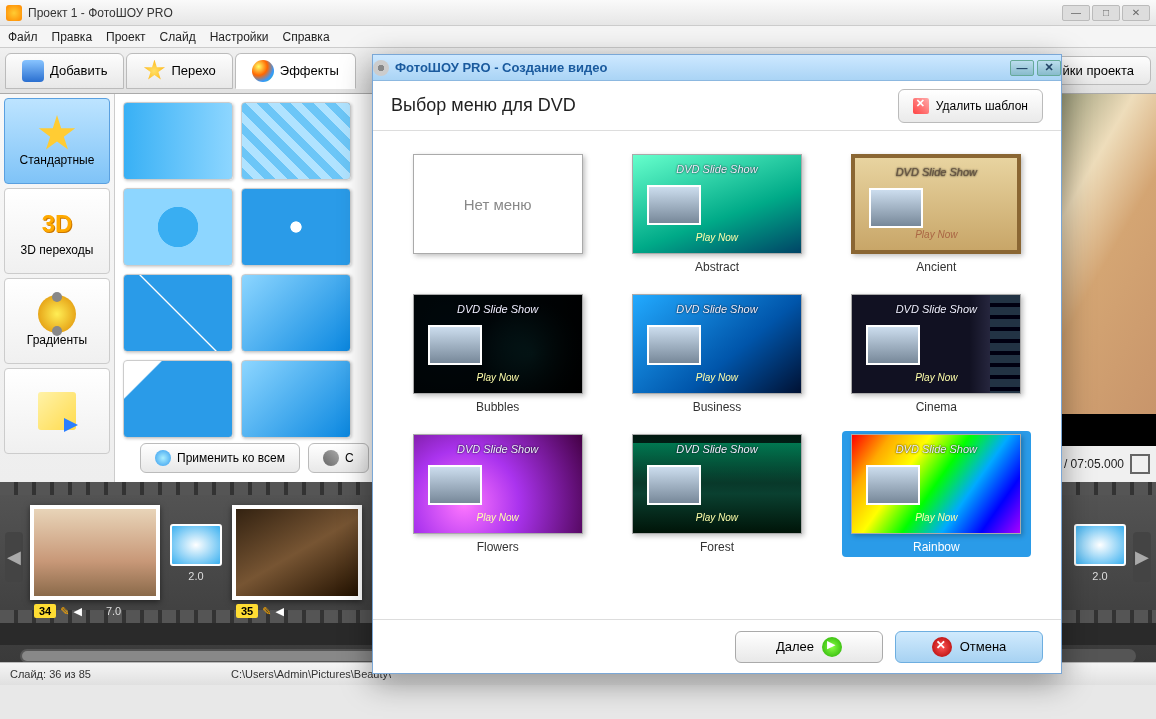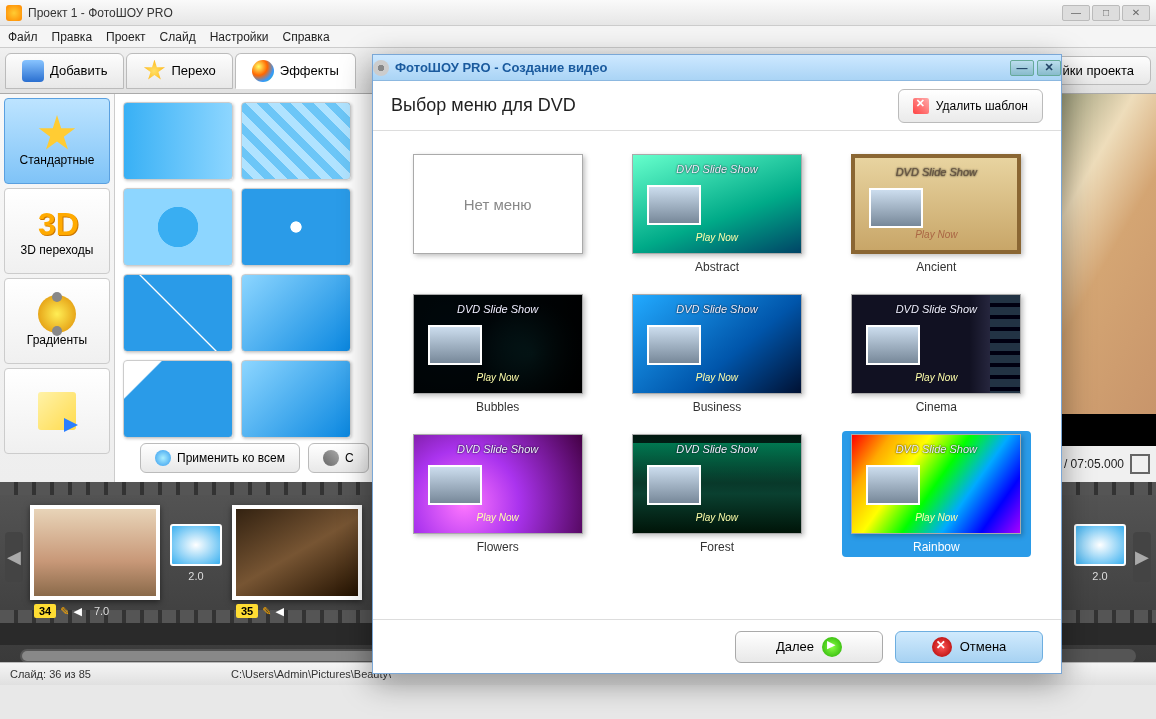--- a/index.html
+++ b/index.html
@@ -28,21 +28,21 @@
 
 
 .maingrid{ display:flex;height:388px;background:#fff; }
 
 
 .sidecat{ width:115px;background:linear-gradient(#f8f8f8,#eee);border-right:1px solid #ccc;padding:4px;display:flex;flex-direction:column;gap:4px;overflow:hidden; }
 .catbtn{ height:86px;border:1px solid #ccc;border-radius:4px;background:linear-gradient(#fff,#f0f0f0);display:flex;flex-direction:column;align-items:center;justify-content:center;font-size:12px;cursor:pointer;}
 .catbtn.sel{ background:linear-gradient(#bde4ff,#7fc3f7);border-color:#5aa0e0; }
 .catic{ width:38px;height:38px; }
 .catic.star{ background:#ffcc33;clip-path:polygon(50% 0%,61% 35%,98% 35%,68% 57%,79% 91%,50% 70%,21% 91%,32% 57%,2% 35%,39% 35%); }
-.catic.td{ font-size:32px;font-weight:bold;color:#ffaa00;text-align:center;line-height:38px;text-shadow:1px 1px 0 #cc7700; }
+.catic.td{ font-size:24px;font-weight:bold;color:#ffaa00;text-align:center;line-height:38px;text-shadow:1px 1px 0 #cc7700; }
 .catic.grad{ background:radial-gradient(circle at 50% 50%,#ffee55,#dd8800);border-radius:50%;position:relative; }
 .catic.grad::before,.catic.grad::after{content:"";position:absolute;width:10px;height:10px;background:#888;border-radius:50%;}
 .catic.grad::before{top:-3px;left:14px;} .catic.grad::after{bottom:-3px;left:14px;}
 .catic.note{ background:linear-gradient(135deg,#fff2a8,#ffdb4d);border-radius:3px;position:relative; }
 .catic.note::after{content:"";position:absolute;right:-2px;bottom:-2px;width:14px;height:14px;background:#2a7fff;clip-path:polygon(0 0,100% 50%,0 100%);}
 
 
 .thumbgrid{ flex:1;padding:8px;display:grid;grid-template-columns:repeat(2,110px);grid-auto-rows:78px;gap:8px;align-content:start;background:#fff;overflow:hidden; }
 .thumb{ border:1px solid #ccc;border-radius:4px;background:linear-gradient(135deg,#4db8ff,#0a87e0);box-shadow:1px 1px 3px rgba(0,0,0,.2);cursor:pointer; }
 .thumb.t1{background:linear-gradient(90deg,#38b0f5,#8dd6ff);}
@@ -72,21 +72,21 @@
 .slides{ display:flex;align-items:center;height:115px;padding:0 30px;gap:10px; }
 .navarrow{ position:absolute;top:50px;width:18px;height:50px;background:#444;color:#aaa;display:flex;align-items:center;justify-content:center;font-size:18px;cursor:pointer;border-radius:4px; }
 .navarrow.l{left:5px;} .navarrow.r{right:5px;}
 .slidecard{ width:130px;height:95px;background:#fff;border:4px solid #fff;box-shadow:0 2px 6px rgba(0,0,0,.5);position:relative;cursor:pointer; }
 .slidecard .img{width:100%;height:100%;}
 .i1{background:linear-gradient(180deg,#e8d4b8,#c89878 60%,#8a6a4a);}
 .i2{background:linear-gradient(150deg,#332211,#775533 50%,#221100);}
 .slidemeta{ position:absolute;bottom:-22px;left:0;display:flex;align-items:center;gap:4px;font-size:11px;color:#fff; }
 .slidemeta .num{background:#ffdd33;color:#000;padding:1px 5px;border-radius:2px;font-weight:bold;}
 .slidemeta .pen{color:#ffaa00;}
-.slidemeta .dur{color:#ddd;margin-left:8px;}
+.slidemeta .dur{color:#ddd;margin-left:20px;}
 .transthumb{width:52px;height:42px;background:radial-gradient(ellipse,#fff,#3ab0f0);border:2px solid #fff;border-radius:3px;cursor:pointer;}
 .transdur{font-size:11px;color:#ddd;text-align:center;margin-top:4px;}
 .musbar{ height:22px;background:#2a2a2a;color:#8a8;font-size:11px;display:flex;align-items:center;justify-content:center;gap:6px; }
 .musbar .mic{color:#5c5;}
 .hscroll{height:14px;background:#555;margin:4px 20px;border-radius:7px;position:relative;}
 .hscroll::before{content:"";position:absolute;left:2px;top:2px;width:32%;height:10px;background:#888;border-radius:5px;}
 
 
 .statusbar{ height:23px;background:linear-gradient(#f5f5f5,#e0e0e0);border-top:1px solid #bbb;display:flex;align-items:center;font-size:11px;padding:0 10px;color:#333; }
 .statusbar .path{margin-left:140px;}

